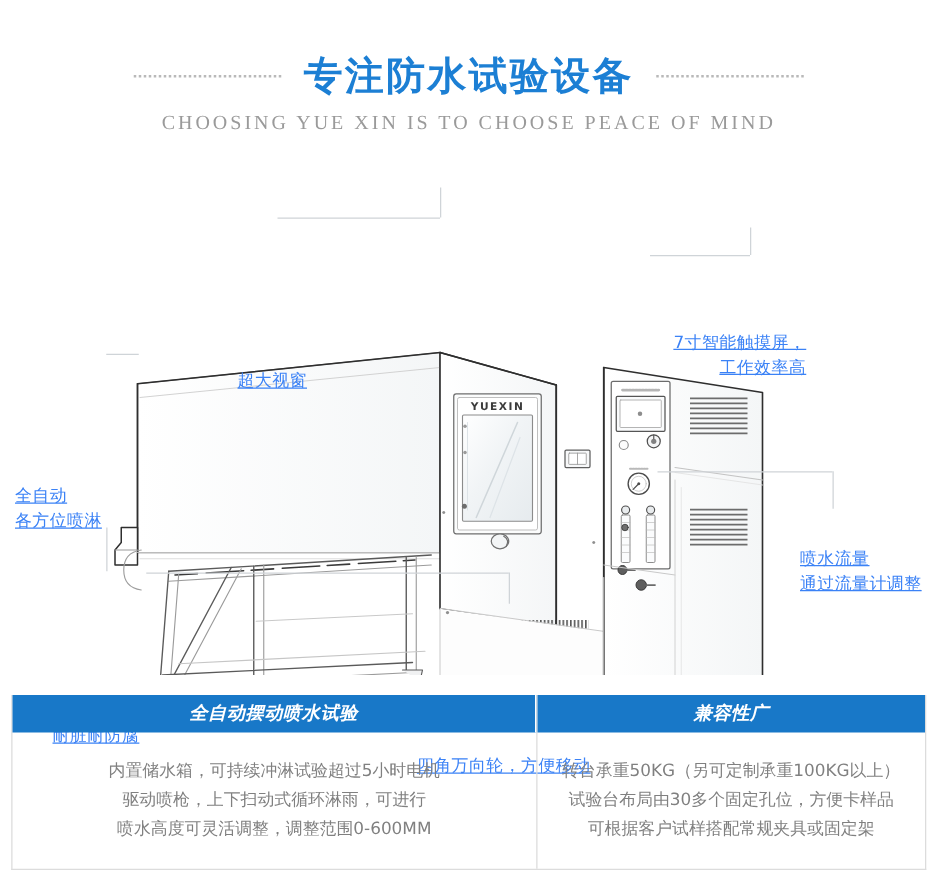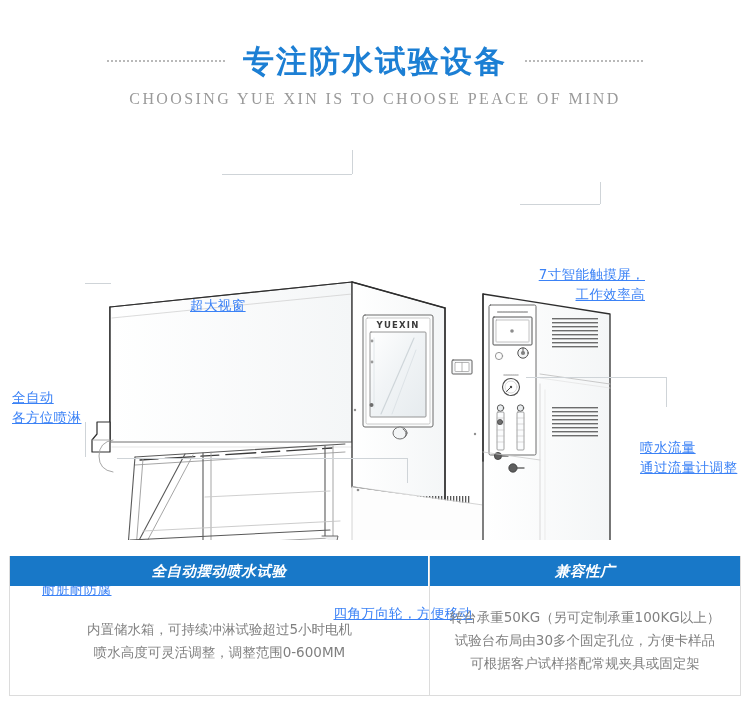--- a/index.html
+++ b/index.html
@@ -408,20 +408,21 @@
     <div>四角万向轮，方便移动</div>
   </div>
 </div>
 
 <div id="spec-table">
 
   <div class="spec-col col-a">
     <div class="spec-head">全自动摆动喷水试验</div>
     <div class="spec-body">
       <div class="spec-line">内置储水箱，可持续冲淋试验超过5小时电机</div>
+      <div class="spec-line">驱动喷枪，上下扫动式循环淋雨，可进行</div>
       <div class="spec-line">喷水高度可灵活调整，调整范围0-600MM</div>
     </div>
   </div>
 
   <div class="spec-col col-b">
     <div class="spec-head">兼容性广</div>
     <div class="spec-body">
       <div class="spec-line">转台承重50KG（另可定制承重100KG以上）</div>
       <div class="spec-line">试验台布局由30多个固定孔位，方便卡样品</div>
       <div class="spec-line">可根据客户试样搭配常规夹具或固定架</div>

